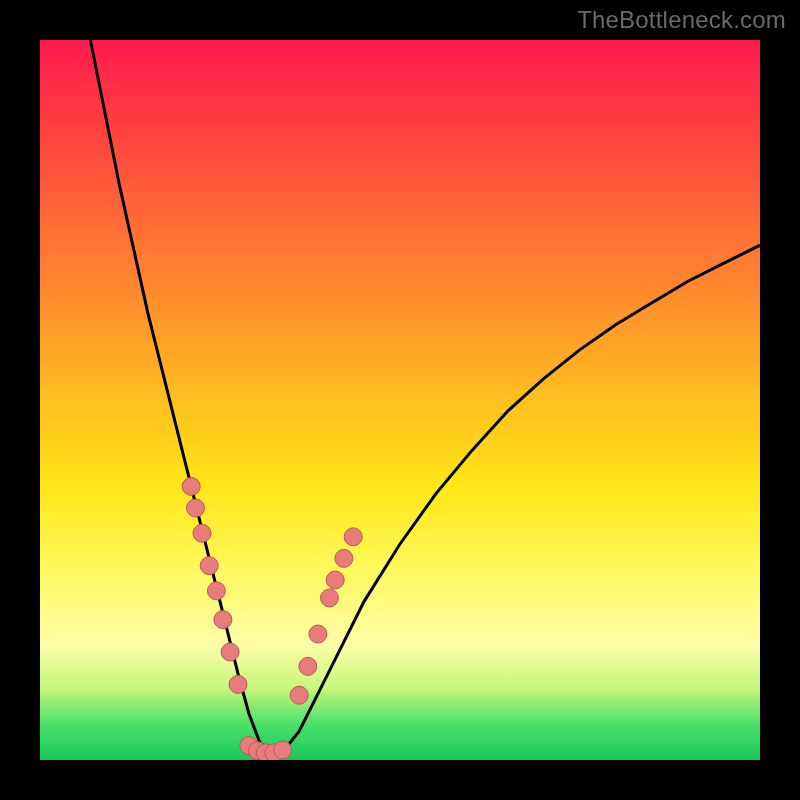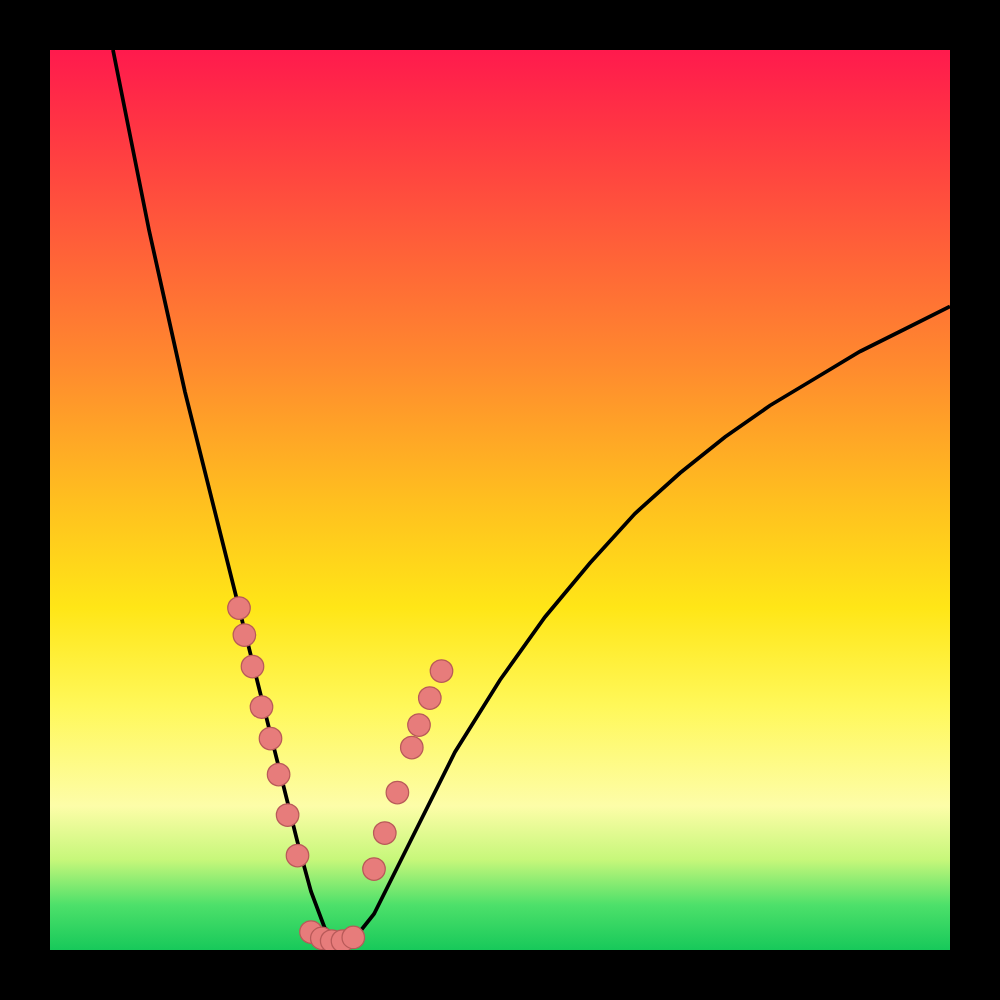--- a/index.html
+++ b/index.html
@@ -94,13 +94,14 @@
           <circle cx="313.20" cy="496.80" r="9" fill="#e77c7b" stroke="#b85a59" stroke-width="1"></circle>
         </g>
     </svg>
   </div>
 
   <div class="frame top"></div>
   <div class="frame bottom"></div>
   <div class="frame left"></div>
   <div class="frame right"></div>
 
+  <div class="attribution">TheBottleneck.com</div>
 </div>
 
 </body></html>

